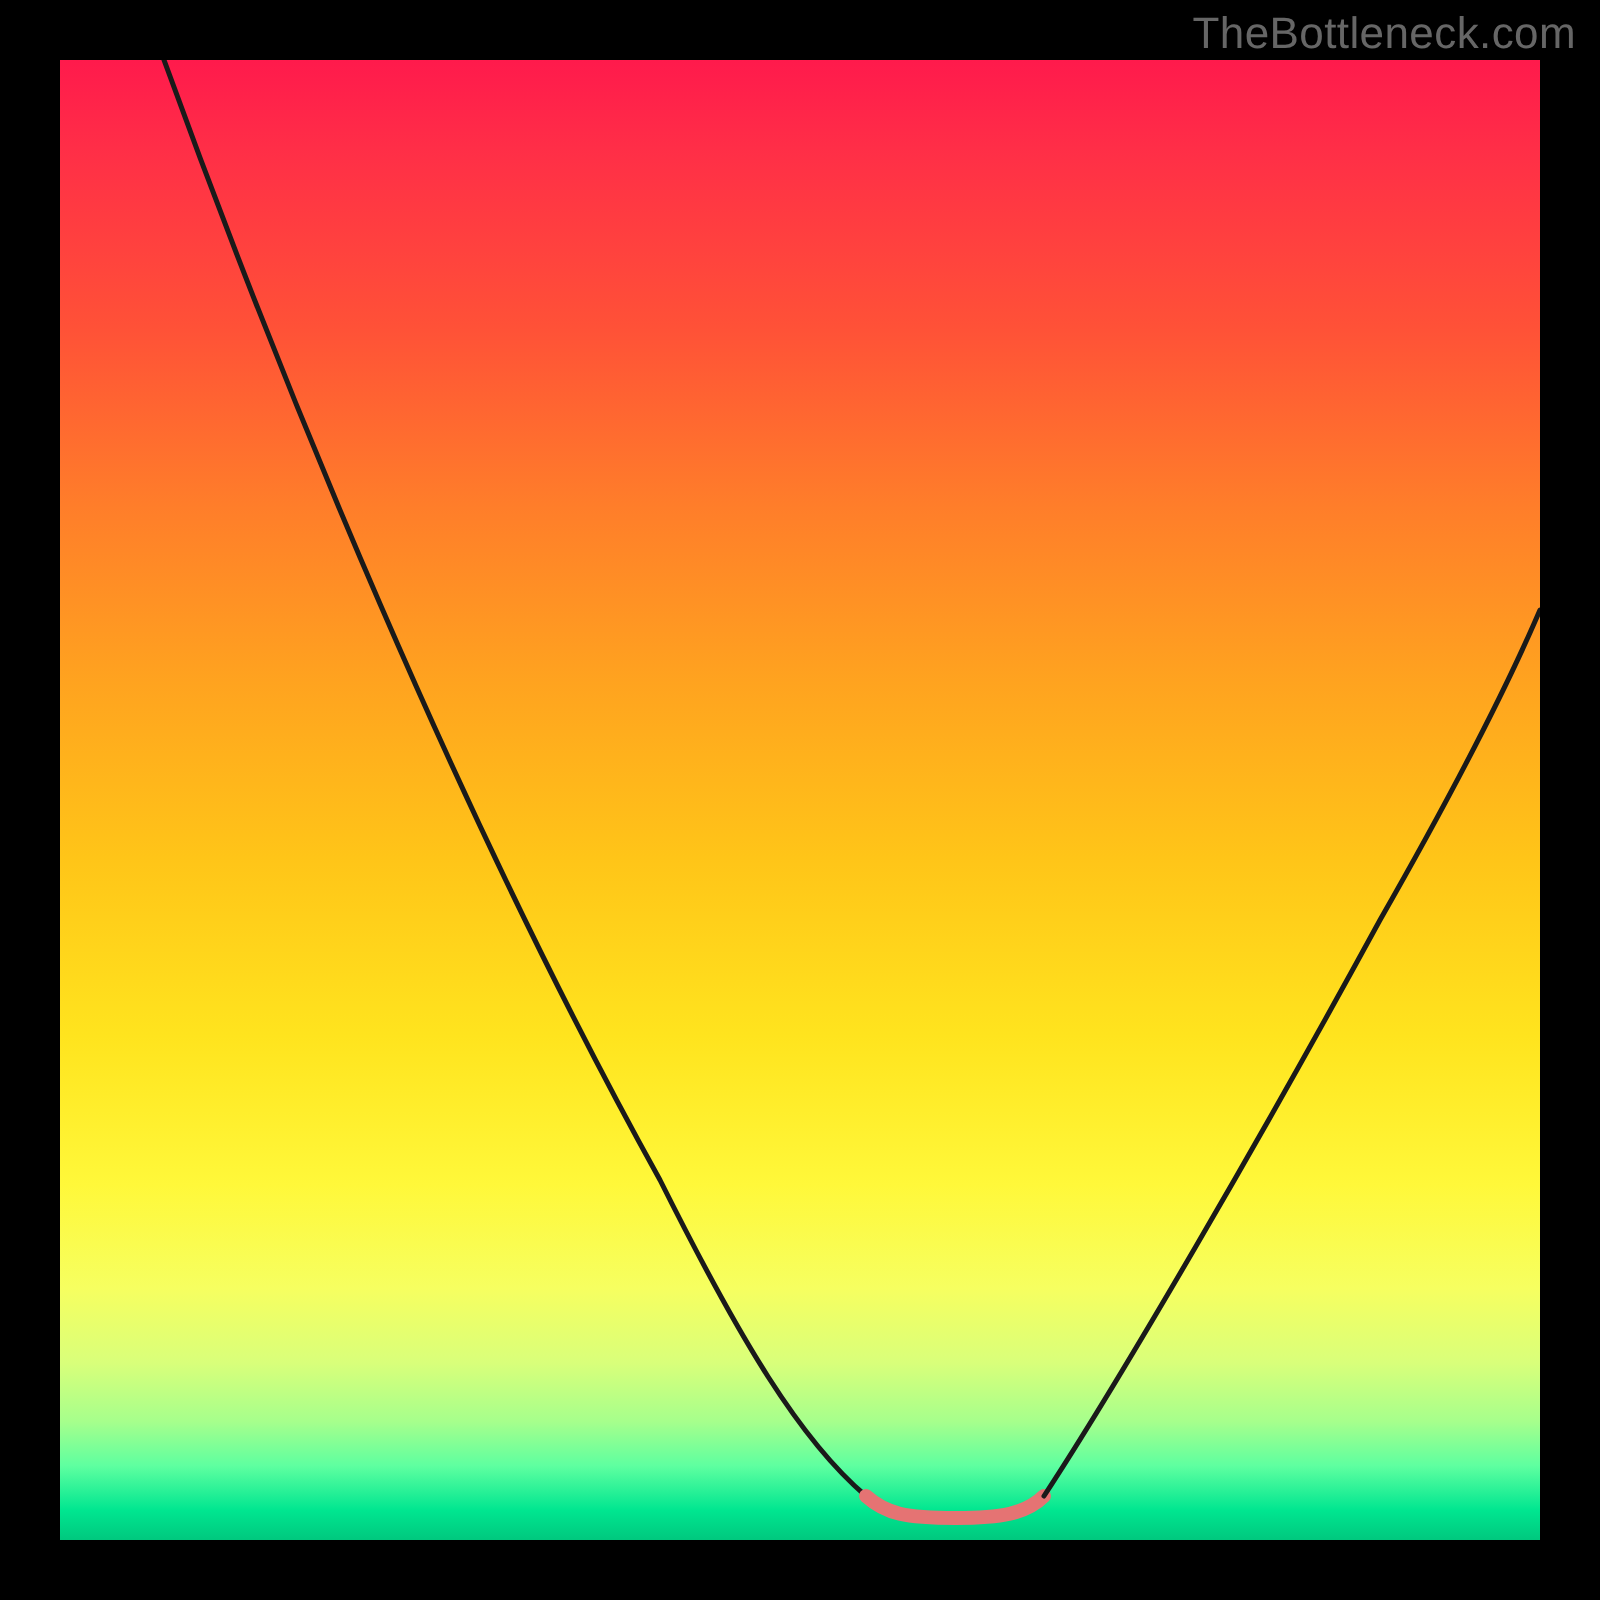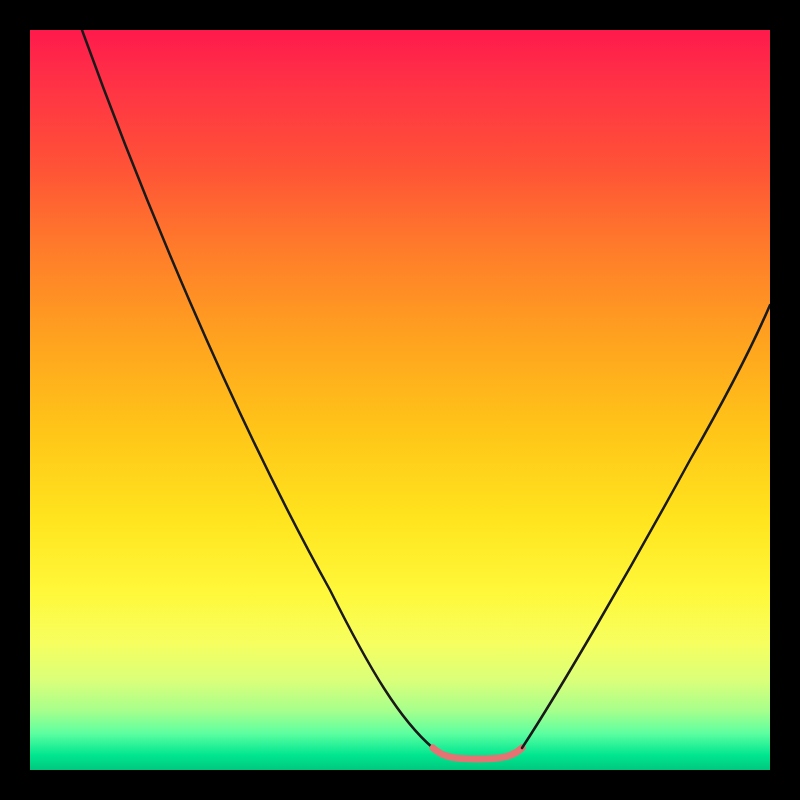--- a/index.html
+++ b/index.html
@@ -64,20 +64,21 @@
     top: 0;
     width: 740px;
     height: 740px;
   }
 </style>
 </head>
 <body>
 
 <div class="frame">
 
+  <div class="watermark">TheBottleneck.com</div>
 
   <div class="plot-area">
     <div class="gradient-bg"></div>
 
     <svg class="curves" viewBox="0 0 740 740" preserveAspectRatio="none">
       <path fill="none" stroke-width="2.5" stroke-linecap="round" d="M 52 0
                C 110 160, 200 380, 300 560
                C 340 640, 370 690, 403 718" stroke="#1a1a1a"></path>
       <path fill="none" stroke-width="7" stroke-linecap="round" d="M 403 718
                C 413 727, 423 729, 448 729

